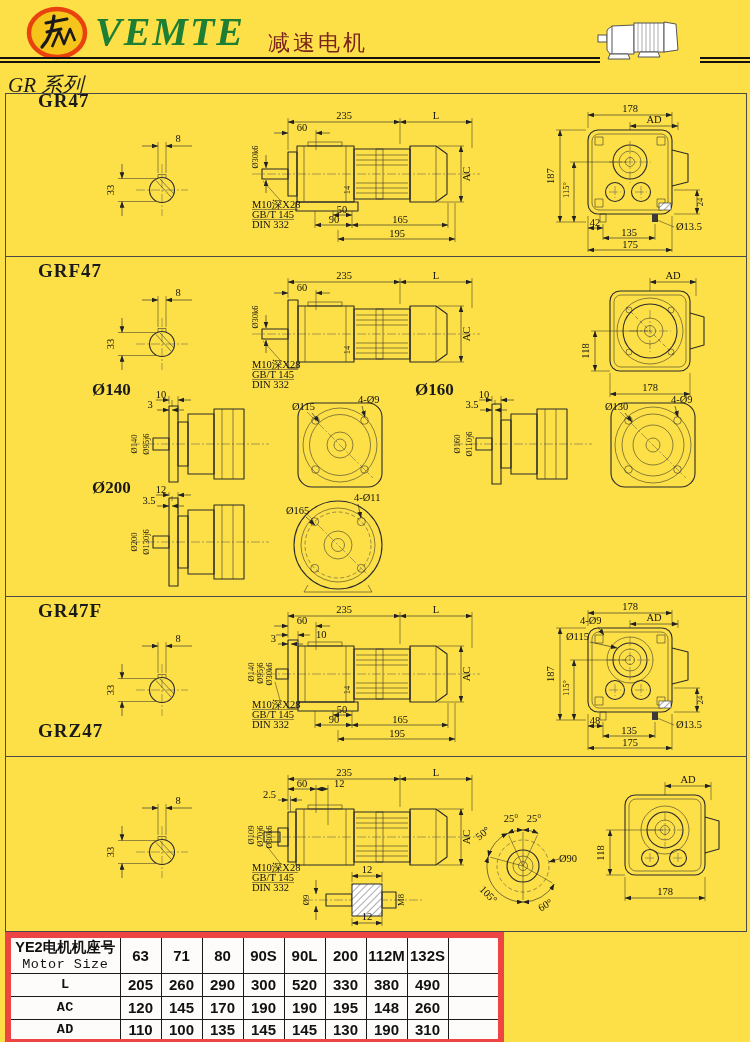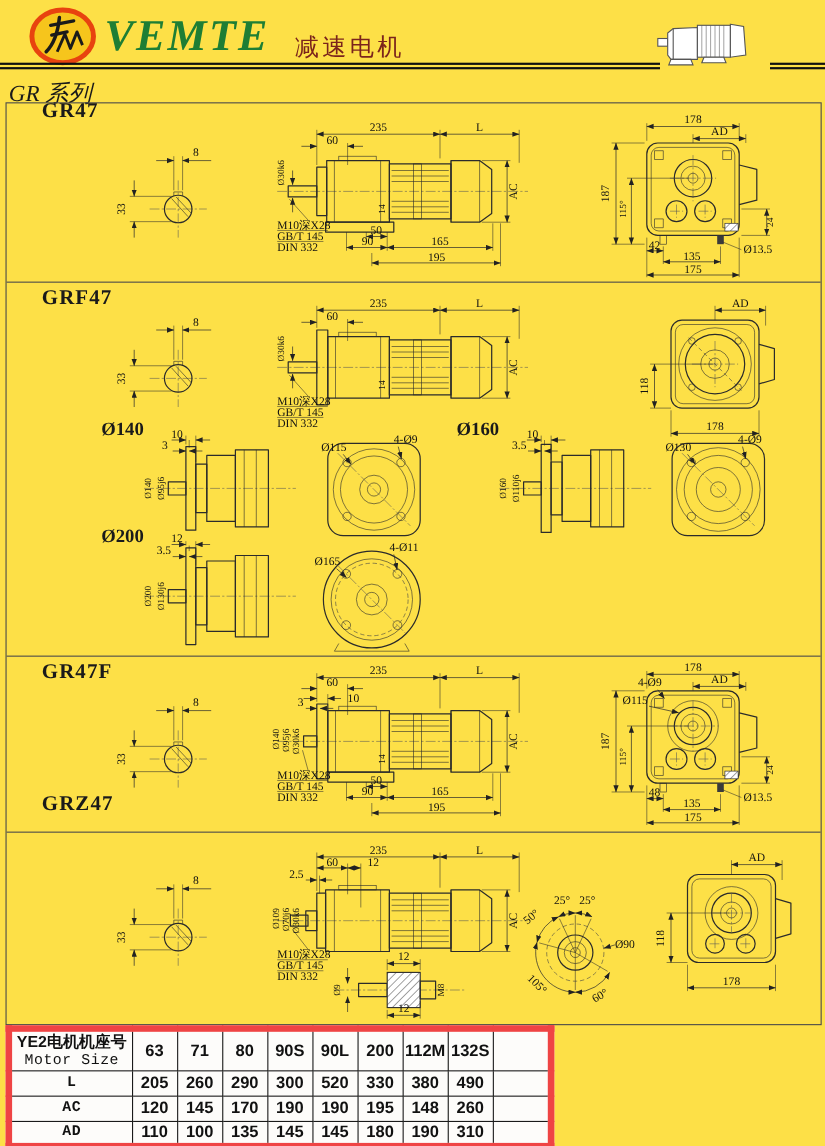--- a/index.html
+++ b/index.html
@@ -724,21 +724,21 @@
       <td>260</td>
       <td></td>
     </tr>
     <tr style="height:23px">
       <th class="mono">AD</th>
       <td>110</td>
       <td>100</td>
       <td>135</td>
       <td>145</td>
       <td>145</td>
-      <td>180</td>
+      <td>130</td>
       <td>190</td>
       <td>310</td>
       <td></td>
     </tr>
   </tbody>
     </table>
 
 </div>
 
 </body></html>

